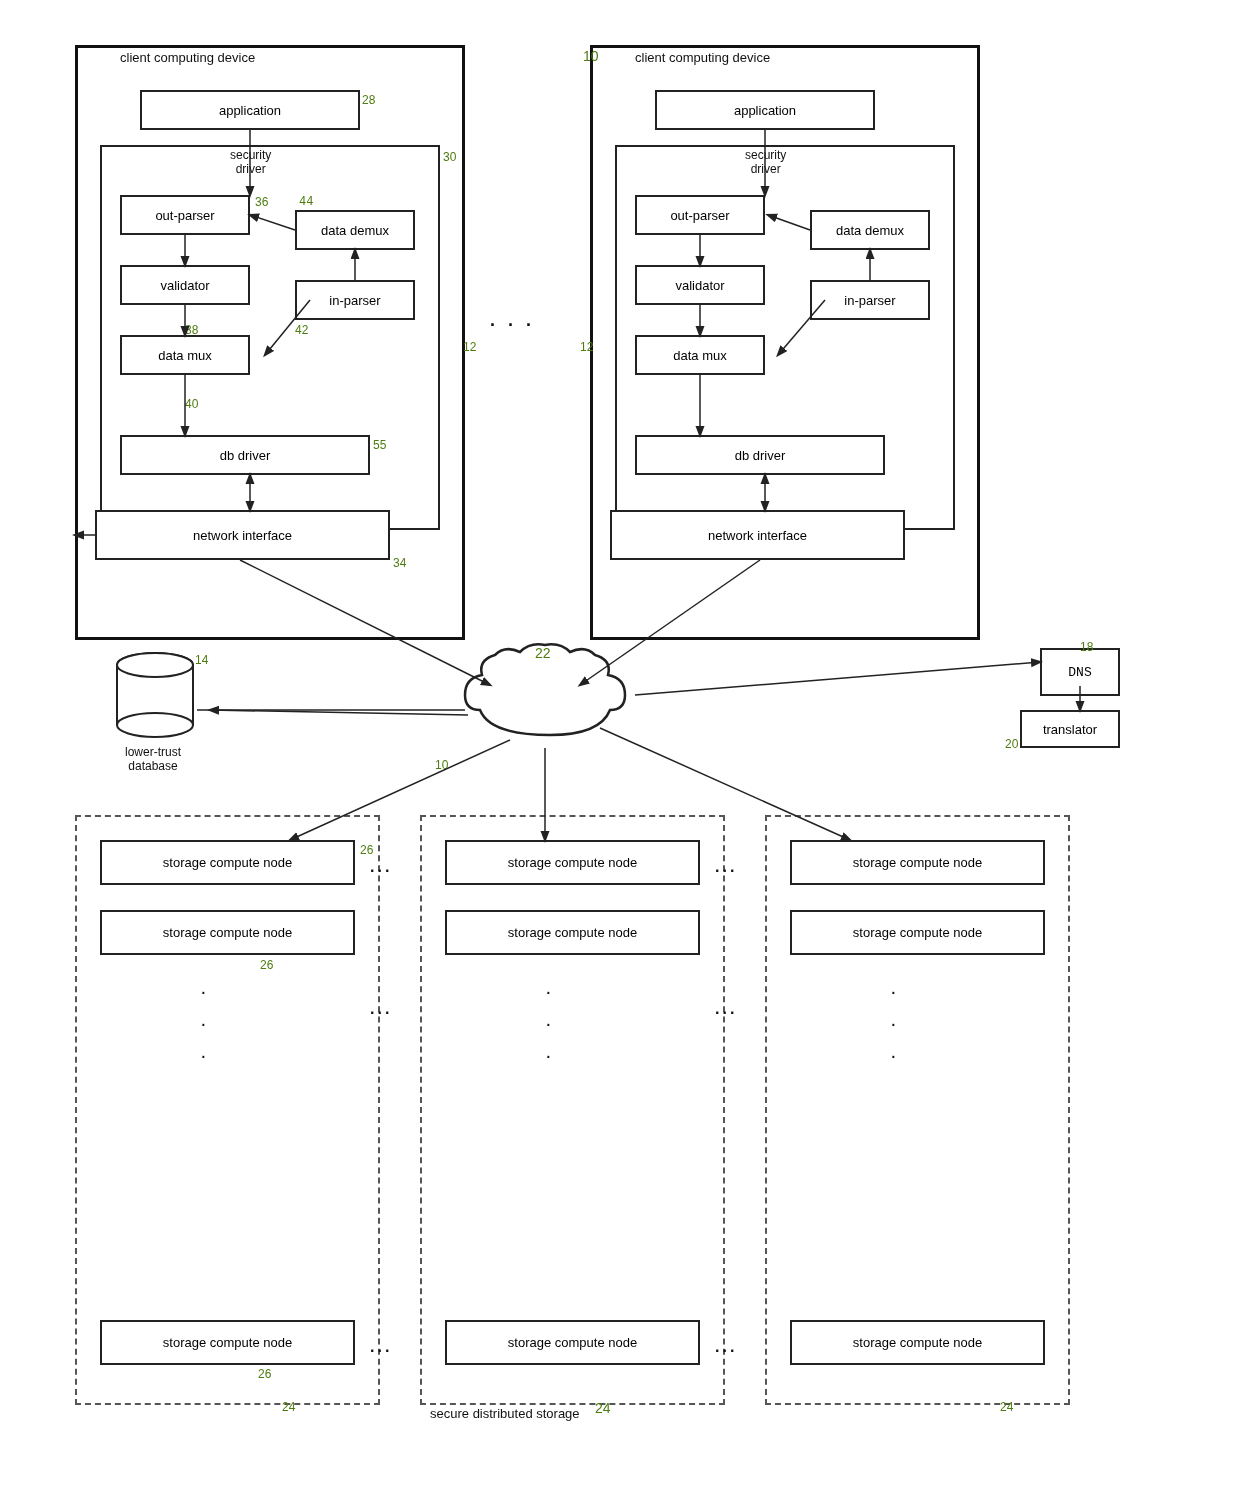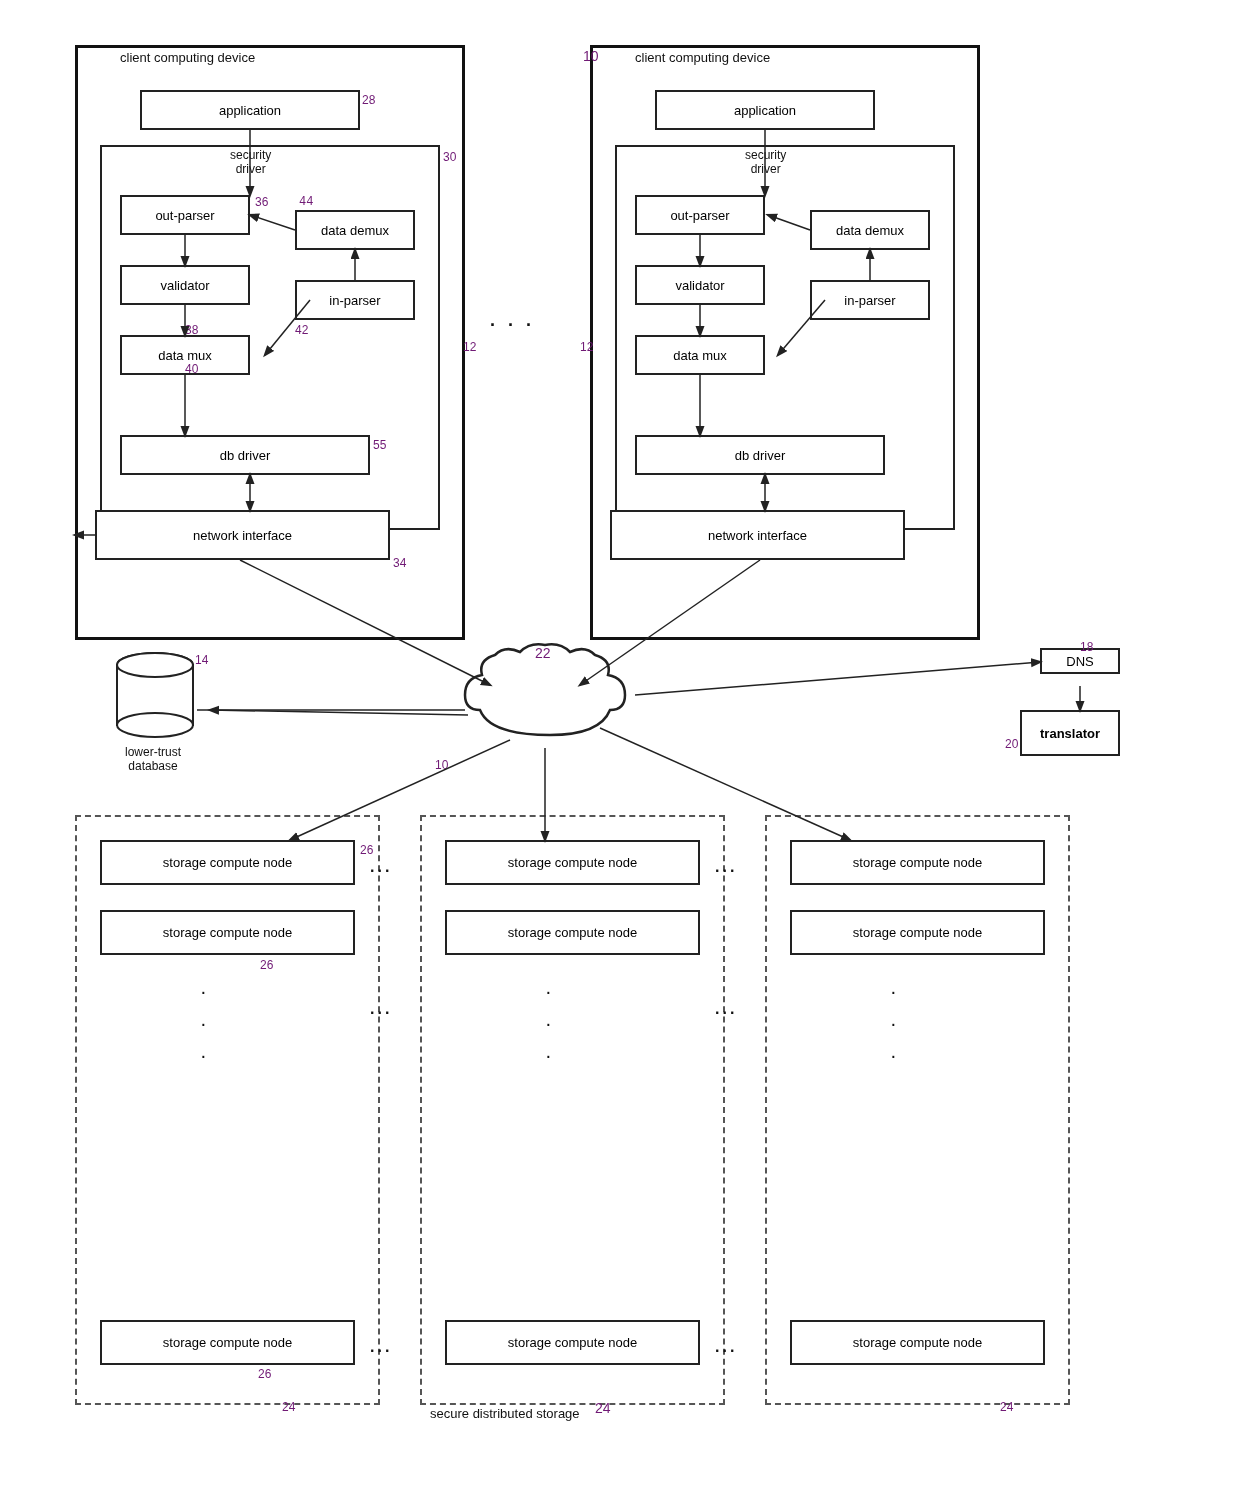--- a/index.html
+++ b/index.html
@@ -59,21 +59,21 @@
       position: absolute;
       font-size: 22px;
       font-weight: bold;
       color: #111;
       letter-spacing: 3px;
     }
 
     .ref-num {
       position: absolute;
       font-size: 12px;
-      color: #701a75;
+      color: #4d7c0f;
     }
   </style>
 </head>
 <body>
 
 <div class="diagram-container">
 
   <div class="box box-thick" style="left:75px; top:45px; width:390px; height:595px;"></div>
   <span class="label" style="left:120px; top:50px; font-size:13px;">client computing device</span>
 
@@ -103,21 +103,21 @@
 
   <div class="box" style="left:295px; top:280px; width:120px; height:40px;">
     <span>in-parser</span>
   </div>
   <span class="ref-num" style="left:295px; top:323px;">42</span>
 
   <div class="box" style="left:120px; top:335px; width:130px; height:40px;">
     <span>data mux</span>
   </div>
   <span class="ref-num" style="left:185px; top:323px;">38</span>
-  <span class="ref-num" style="left:185px; top:362px;">40</span>
+  <span class="ref-num" style="left:185px; top:397px;">40</span>
 
   <div class="box" style="left:120px; top:435px; width:250px; height:40px;">
     <span>db driver</span>
   </div>
   <span class="ref-num" style="left:373px; top:438px;">55</span>
 
   <div class="box" style="left:95px; top:510px; width:295px; height:50px;">
     <span>network interface</span>
   </div>
   <span class="ref-num" style="left:393px; top:520px;margin-top:36px;">34</span>
@@ -178,26 +178,26 @@
     <ellipse cx="40" cy="15" rx="38" ry="12" fill="#fff" stroke="#222" stroke-width="2"></ellipse>
     <rect x="2" y="15" width="76" height="60" fill="#fff" stroke="#222" stroke-width="2"></rect>
     <ellipse cx="40" cy="75" rx="38" ry="12" fill="#fff" stroke="#222" stroke-width="2"></ellipse>
 
     <ellipse cx="40" cy="15" rx="38" ry="12" fill="#fff" stroke="#222" stroke-width="2"></ellipse>
   </svg>
   <span class="ref-num" style="left:195px; top:653px;">14</span>
   <span class="label" style="left:98px; top:745px; font-size:12px; white-space:pre; text-align:center; width:110px;">lower-trust
 database</span>
 
-  <div class="box" style="left:1040px; top:648px; width:80px; height:26px;">
+  <div class="box" style="left:1040px; top:648px; width:80px; height:48px;font-family:Liberation Mono, monospace;">
     <span>DNS</span>
   </div>
   <span class="ref-num" style="left:1040px; top:640px;margin-left:40px;">18</span>
 
-  <div class="box" style="left:1020px; top:710px; width:100px; height:46px;font-weight:bold;">
+  <div class="box" style="left:1020px; top:710px; width:100px; height:38px;">
     <span>translator</span>
   </div>
   <span class="ref-num" style="left:1005px; top:720px;margin-top:17px;">20</span>
 
   <span class="ref-num" style="left:435px; top:758px;">10</span>
 
   <div class="box-dashed" style="left:75px; top:815px; width:305px; height:590px;"></div>
   <span class="ref-num" style="left:282px; top:1400px;">24</span>
 
   <div class="box-dashed" style="left:420px; top:815px; width:305px; height:590px;"></div>

